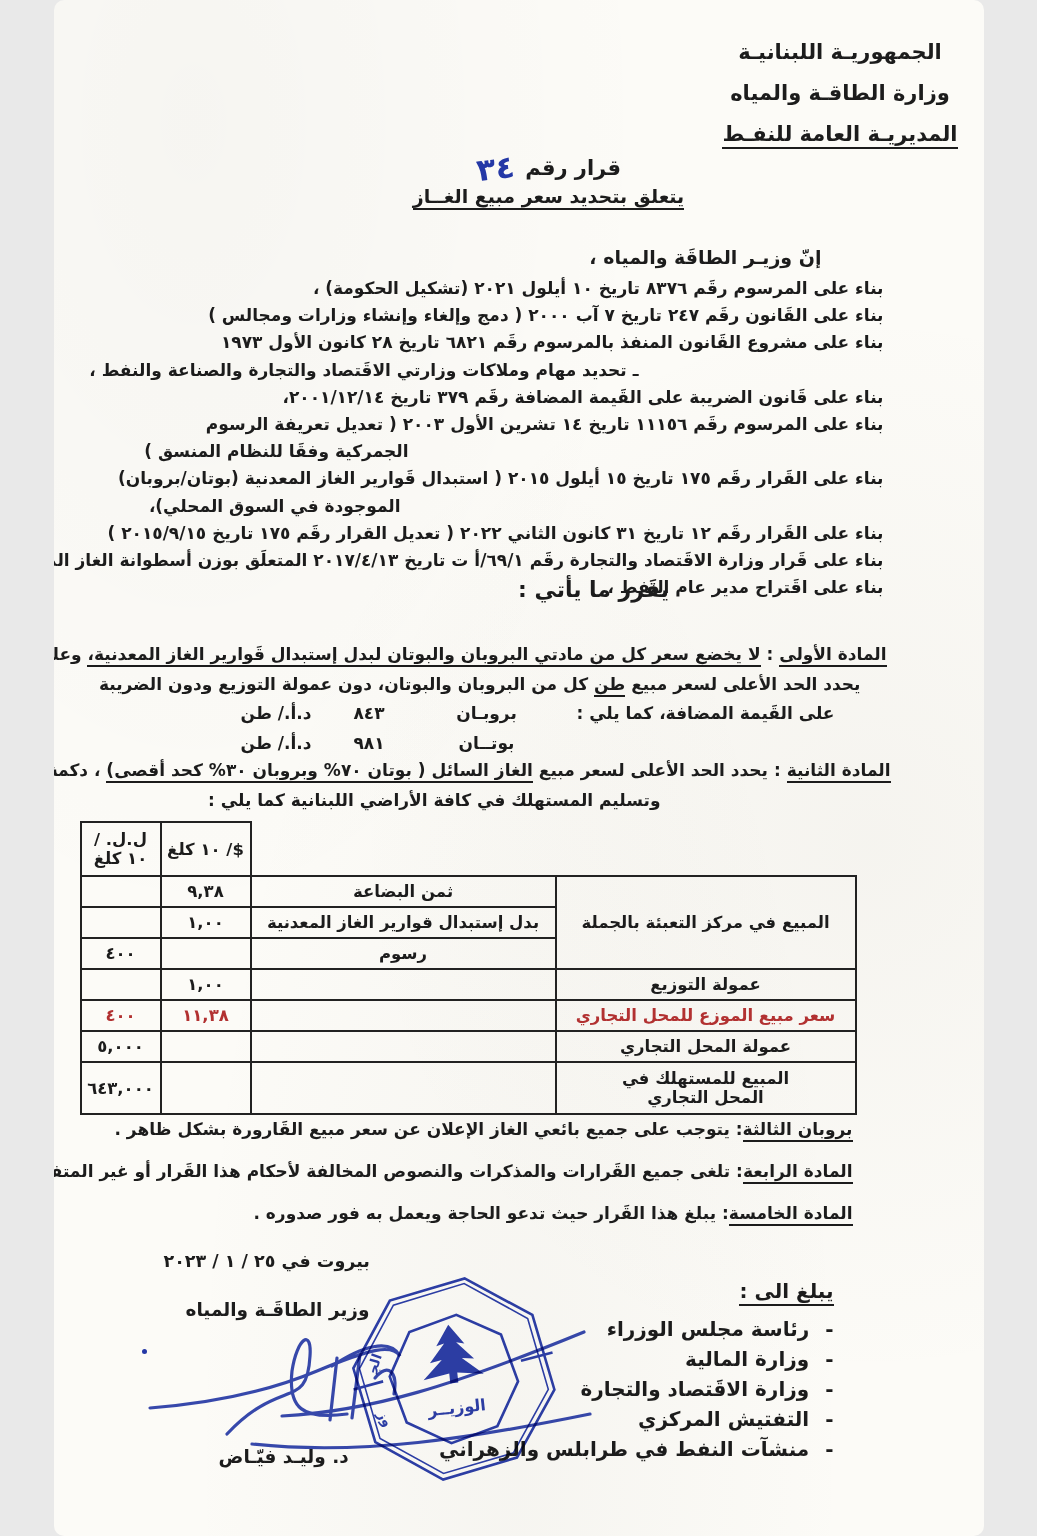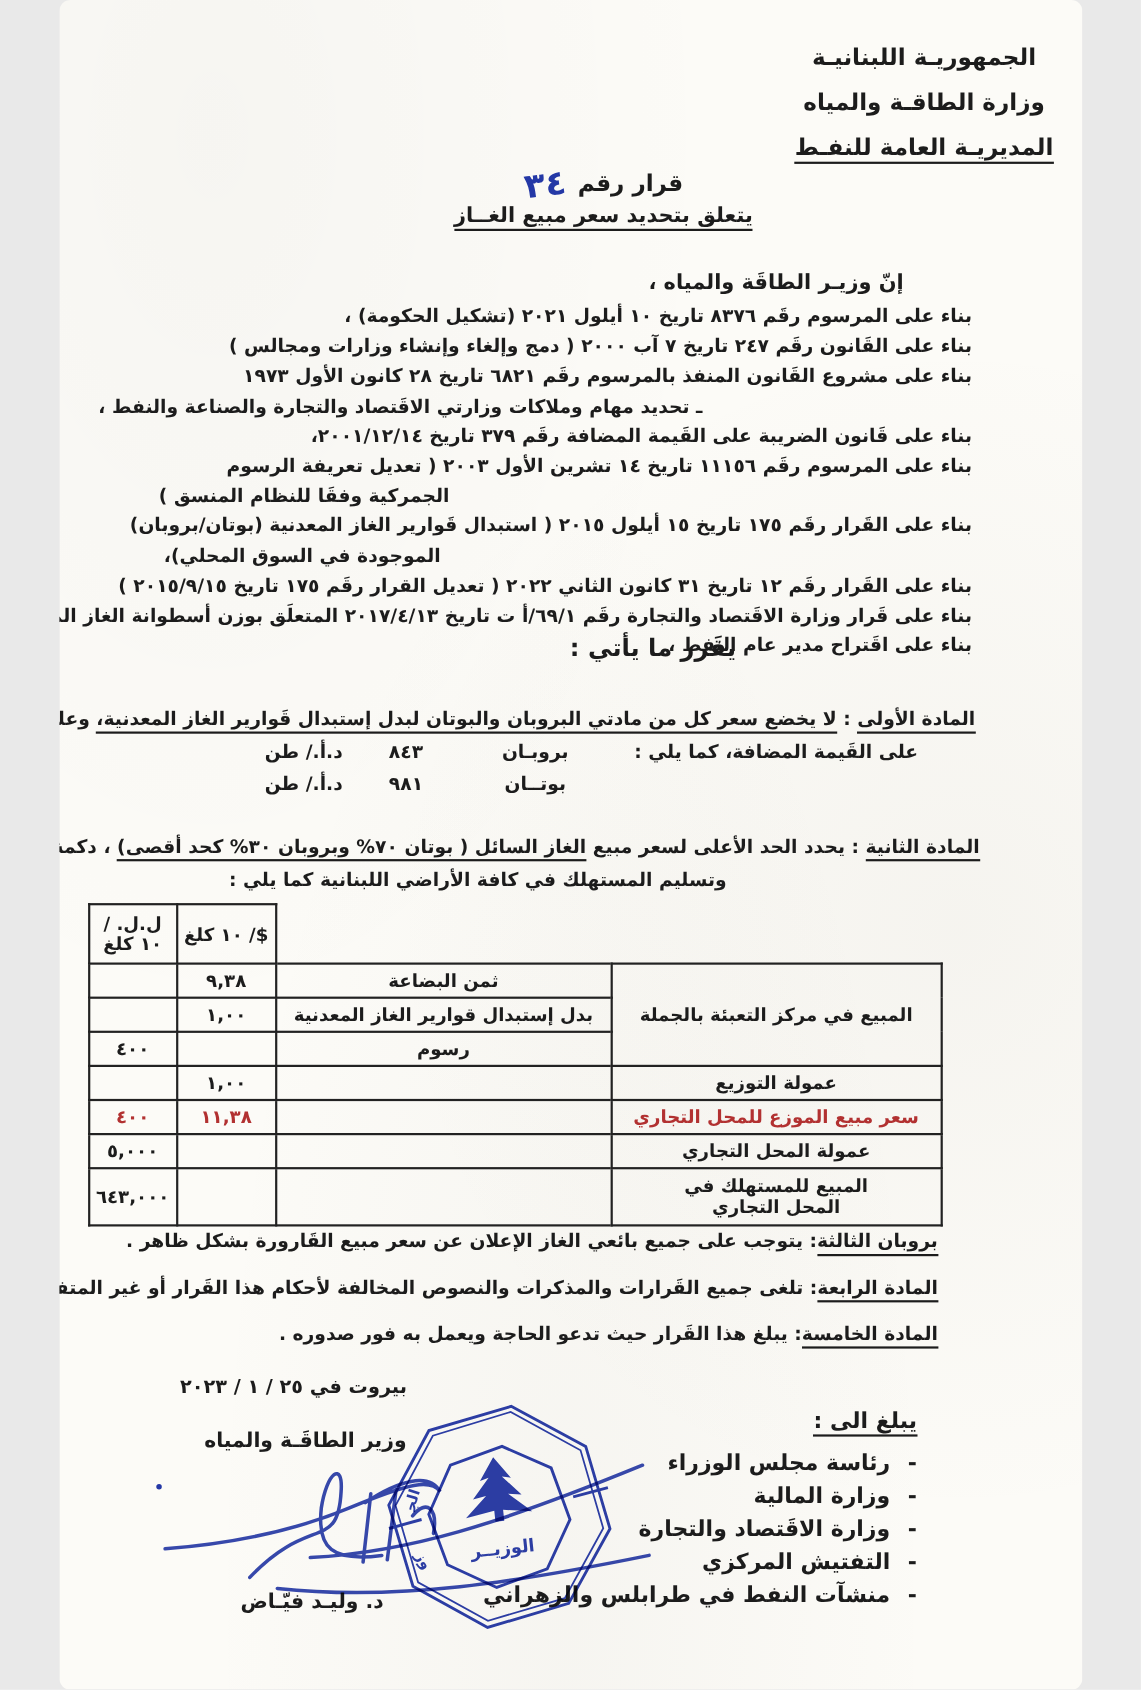--- a/index.html
+++ b/index.html
@@ -101,20 +101,23 @@
     <div class="cl">بناء على قَرار وزارة الاقَتصاد والتجارة رقَم ٦٩/١/أ ت تاريخ ٢٠١٧/٤/١٣ المتعلَق بوزن أسطوانة الغاز المنزلي،</div>
     <div class="cl">بناء على اقَتراح مدير عام النفط ،</div>
   </div>
 
   <div class="decides">يقَرر ما يأتي :</div>
 
   <div class="art1">
     <div>
       <span class="ul">المادة الأولى</span><span> : </span><span class="ul">لا يخضع سعر كل من مادتي البروبان والبوتان لبدل إستبدال قَوارير الغاز المعدنية،</span><span> وعليـه،</span>
     </div>
+    <div class="l2">
+      <span>يحدد الحد الأعلى لسعر مبيع </span><span class="ul">طن</span><span> كل من البروبان والبوتان، دون عمولة التوزيع ودون الضريبة</span>
+    </div>
     <div class="price-grid">
       <span class="lead">على القَيمة المضافة، كما يلي :</span>
       <span class="nm">بروبـان</span>
       <span class="val">٨٤٣</span>
       <span class="un">د.أ./ طن</span>
     </div>
     <div class="price-grid">
       <span class="lead"></span>
       <span class="nm">بوتــان</span>
       <span class="val">٩٨١</span>

